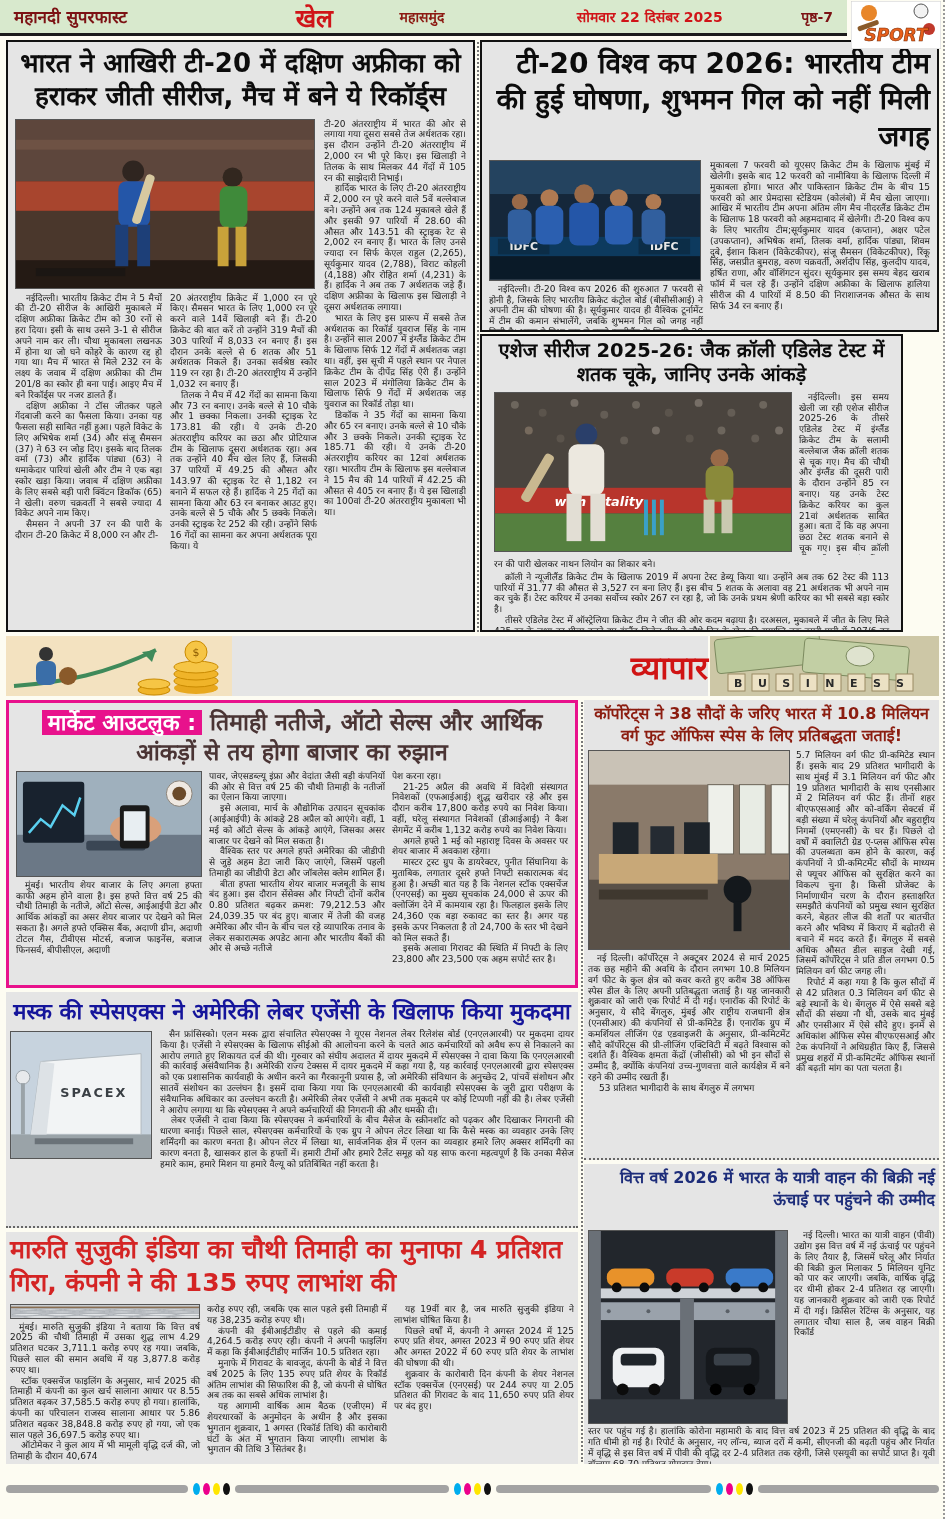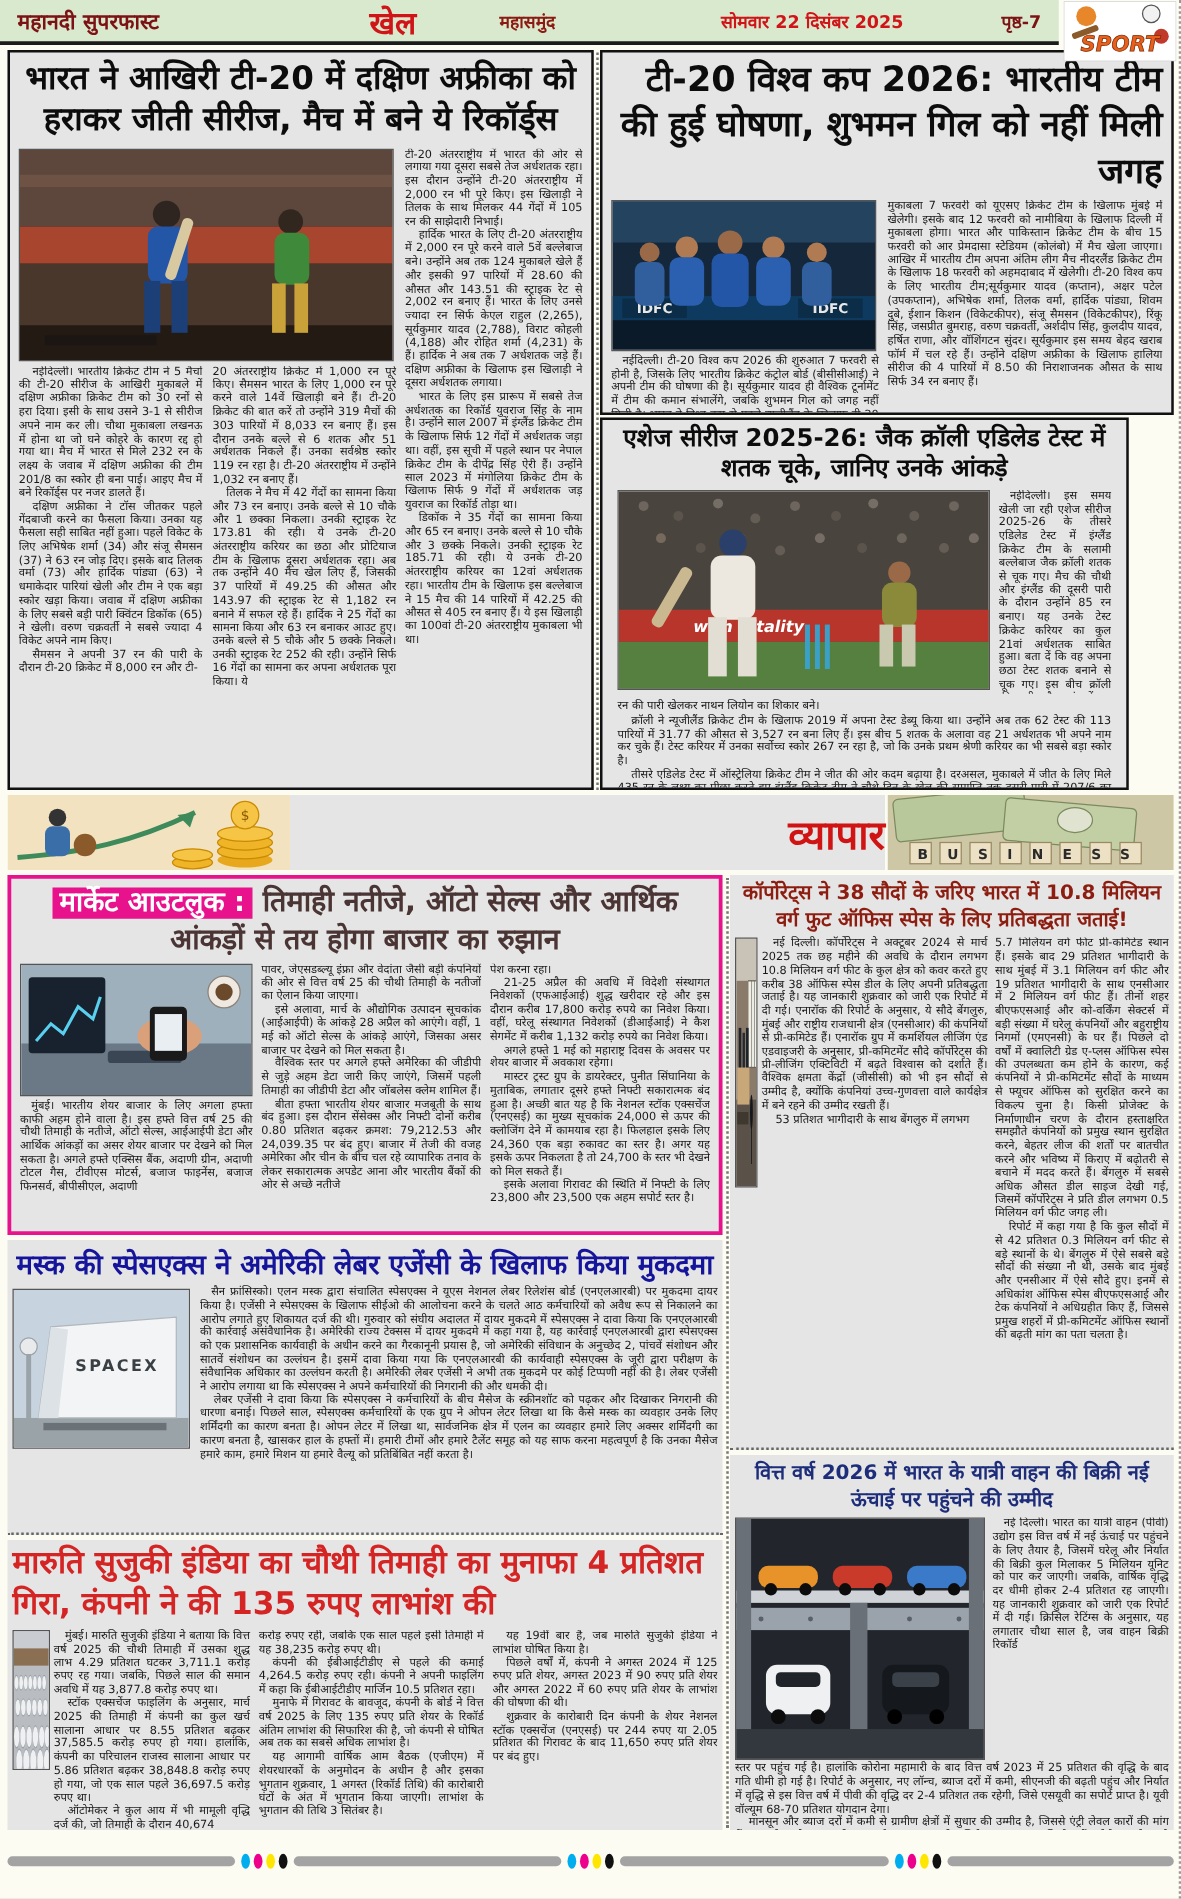--- a/index.html
+++ b/index.html
@@ -57,31 +57,31 @@
 
   
   .sx{left:6px;top:992px;width:572px;height:236px;padding:2px 4px;border-bottom:2px dotted #666}
   .sx h1{font-size:22px;text-align:center;color:#15159b;margin:1px 0 4px}
   .sx .ph{float:left;margin:2px 8px 2px 0}
 
   
   .mr{left:6px;top:1232px;width:572px;height:232px;padding:2px 4px}
   .mr h1{font-size:25px;line-height:1.3;text-align:left;color:#d42424;margin:0 0 5px}
   .mr-body{display:flex;gap:7px;height:158px}
-  .mr-c0{width:190px;display:flex;flex-direction:row;gap:3px}
+  .mr-c0{width:190px;display:flex;flex-direction:column;gap:3px}
 
   
   .cp{left:584px;top:700px;width:355px;height:460px;padding:2px 4px;border-bottom:2px dotted #666}
   .cp h1{font-size:16px;line-height:1.35;text-align:center;color:#8c1d10;margin:1px 0 4px}
   .cp-body{display:flex;gap:6px;height:404px}
-  .cp-c0{width:202px;display:flex;flex-direction:row;gap:3px}
+  .cp-c0{width:202px;display:flex;flex-direction:column;gap:3px}
 
   
   .pv{left:584px;top:1164px;width:355px;height:300px;padding:2px 4px}
-  .pv h1{font-size:16px;line-height:1.35;text-align:center;color:#1d2d7a;margin:1px 0 4px}
+  .pv h1{font-size:16px;line-height:1.35;text-align:right;color:#1d2d7a;margin:1px 0 20px}
   .pv-top{display:flex;gap:6px;height:196px}
 
   
   .colo{left:6px;top:1482px;width:933px;height:14px;display:flex;align-items:center;gap:5px}
   .colo .bar{height:8px;background:#a3a3a3;border-radius:4px}
   .colo .dots{display:flex;gap:3px}
   .colo .dot{width:7px;height:12px;border-radius:50%}
 </style>
 </head>
 <body>

